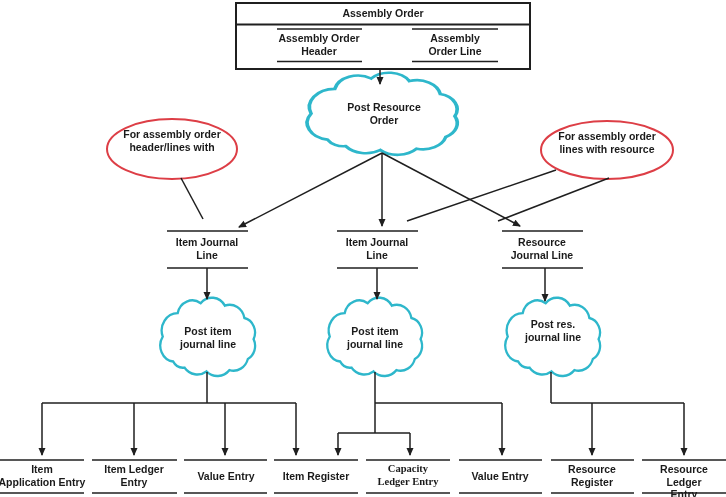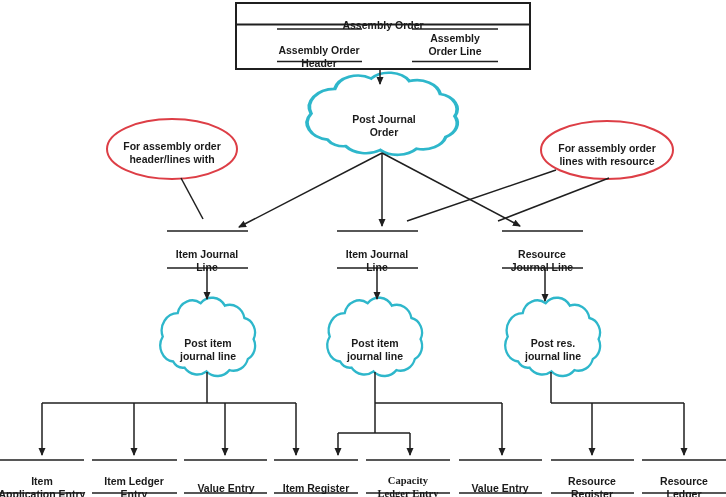--- a/index.html
+++ b/index.html
@@ -1,21 +1,21 @@
 <!DOCTYPE html>
 <html style="--cloud-stroke: #2eb7cb; --callout-stroke: #dd3e46; --line: #1f1f1f;"><head>
 <meta charset="utf-8">
 <style>
   html,body{margin:0;padding:0;background:#fff;}
   #canvas{position:relative;width:726px;height:497px;background:#fff;overflow:hidden;
           font-family:"Liberation Sans",sans-serif;}
   #wires{position:absolute;left:0;top:0;}
   .lbl{position:absolute;transform:translateX(-50%);text-align:center;
        font:bold 10.5px "Liberation Sans",sans-serif;color:#1a1a1a;
-       white-space:pre-line;line-height:12.5px;margin-top:12px;}
+       white-space:pre-line;line-height:12.5px;}
   .cloud{fill:#ffffff;stroke:var(--cloud-stroke,#2eb7cb);stroke-width:2;}
   .callout{fill:#ffffff;stroke:var(--callout-stroke,#dd3e46);stroke-width:2;}
   .ln{stroke:var(--line,#1f1f1f);stroke-width:1.5;fill:none;}
   .thick{stroke-width:2;}
   .bx{fill:none;stroke:var(--line,#1f1f1f);stroke-width:2;}
   #ah path{fill:var(--line,#2b2b2b);}
 </style>
 </head>
 <body>
 
@@ -110,43 +110,43 @@
       <line class="ln" x1="551" y1="372" x2="551" y2="403"></line>
       <line class="ln" x1="551" y1="403" x2="684" y2="403"></line>
       <line class="ln" x1="592" y1="403" x2="592" y2="455" marker-end="url(#ah)"></line>
       <line class="ln" x1="684" y1="403" x2="684" y2="455" marker-end="url(#ah)"></line>
     </g>
   </svg>
 
   <div class="lbl" style="left:383px;top:7px;">Assembly Order</div>
   <div class="lbl" style="left:319px;top:32px;">Assembly Order
 Header</div>
-  <div class="lbl" style="left:455px;top:20px;">Assembly
+  <div class="lbl" style="left:455px;top:32px;">Assembly
 Order Line</div>
 
-  <div class="lbl" style="left:384px;top:101px;">Post Journal
+  <div class="lbl" style="left:384px;top:101px;">Post Resource
 Order</div>
 
   <div class="lbl" style="left:172px;top:128px;">For assembly order
 header/lines with</div>
   <div class="lbl" style="left:607px;top:130px;">For assembly order
 lines with resource</div>
 
   <div class="lbl" style="left:207px;top:236px;">Item Journal
 Line</div>
   <div class="lbl" style="left:377px;top:236px;">Item Journal
 Line</div>
   <div class="lbl" style="left:542px;top:236px;">Resource
 Journal Line</div>
 
   <div class="lbl" style="left:208px;top:325px;">Post item
 journal line</div>
   <div class="lbl" style="left:375px;top:325px;">Post item
 journal line</div>
-  <div class="lbl" style="left:553px;top:325px;">Post res.
+  <div class="lbl" style="left:553px;top:318px;">Post res.
 journal line</div>
 
   <div class="lbl" style="left:134px;top:463px;">Item Ledger
 Entry</div>
   <div class="lbl" style="left:42px;top:463px;">Item
 Application Entry</div>
   <div class="lbl" style="left:226px;top:470px;">Value Entry</div>
   <div class="lbl" style="left:316px;top:470px;">Item Register</div>
   <div class="lbl" style="left:408px;top:463px;font-family:Liberation Serif, serif;">Capacity
 Ledger Entry</div>

